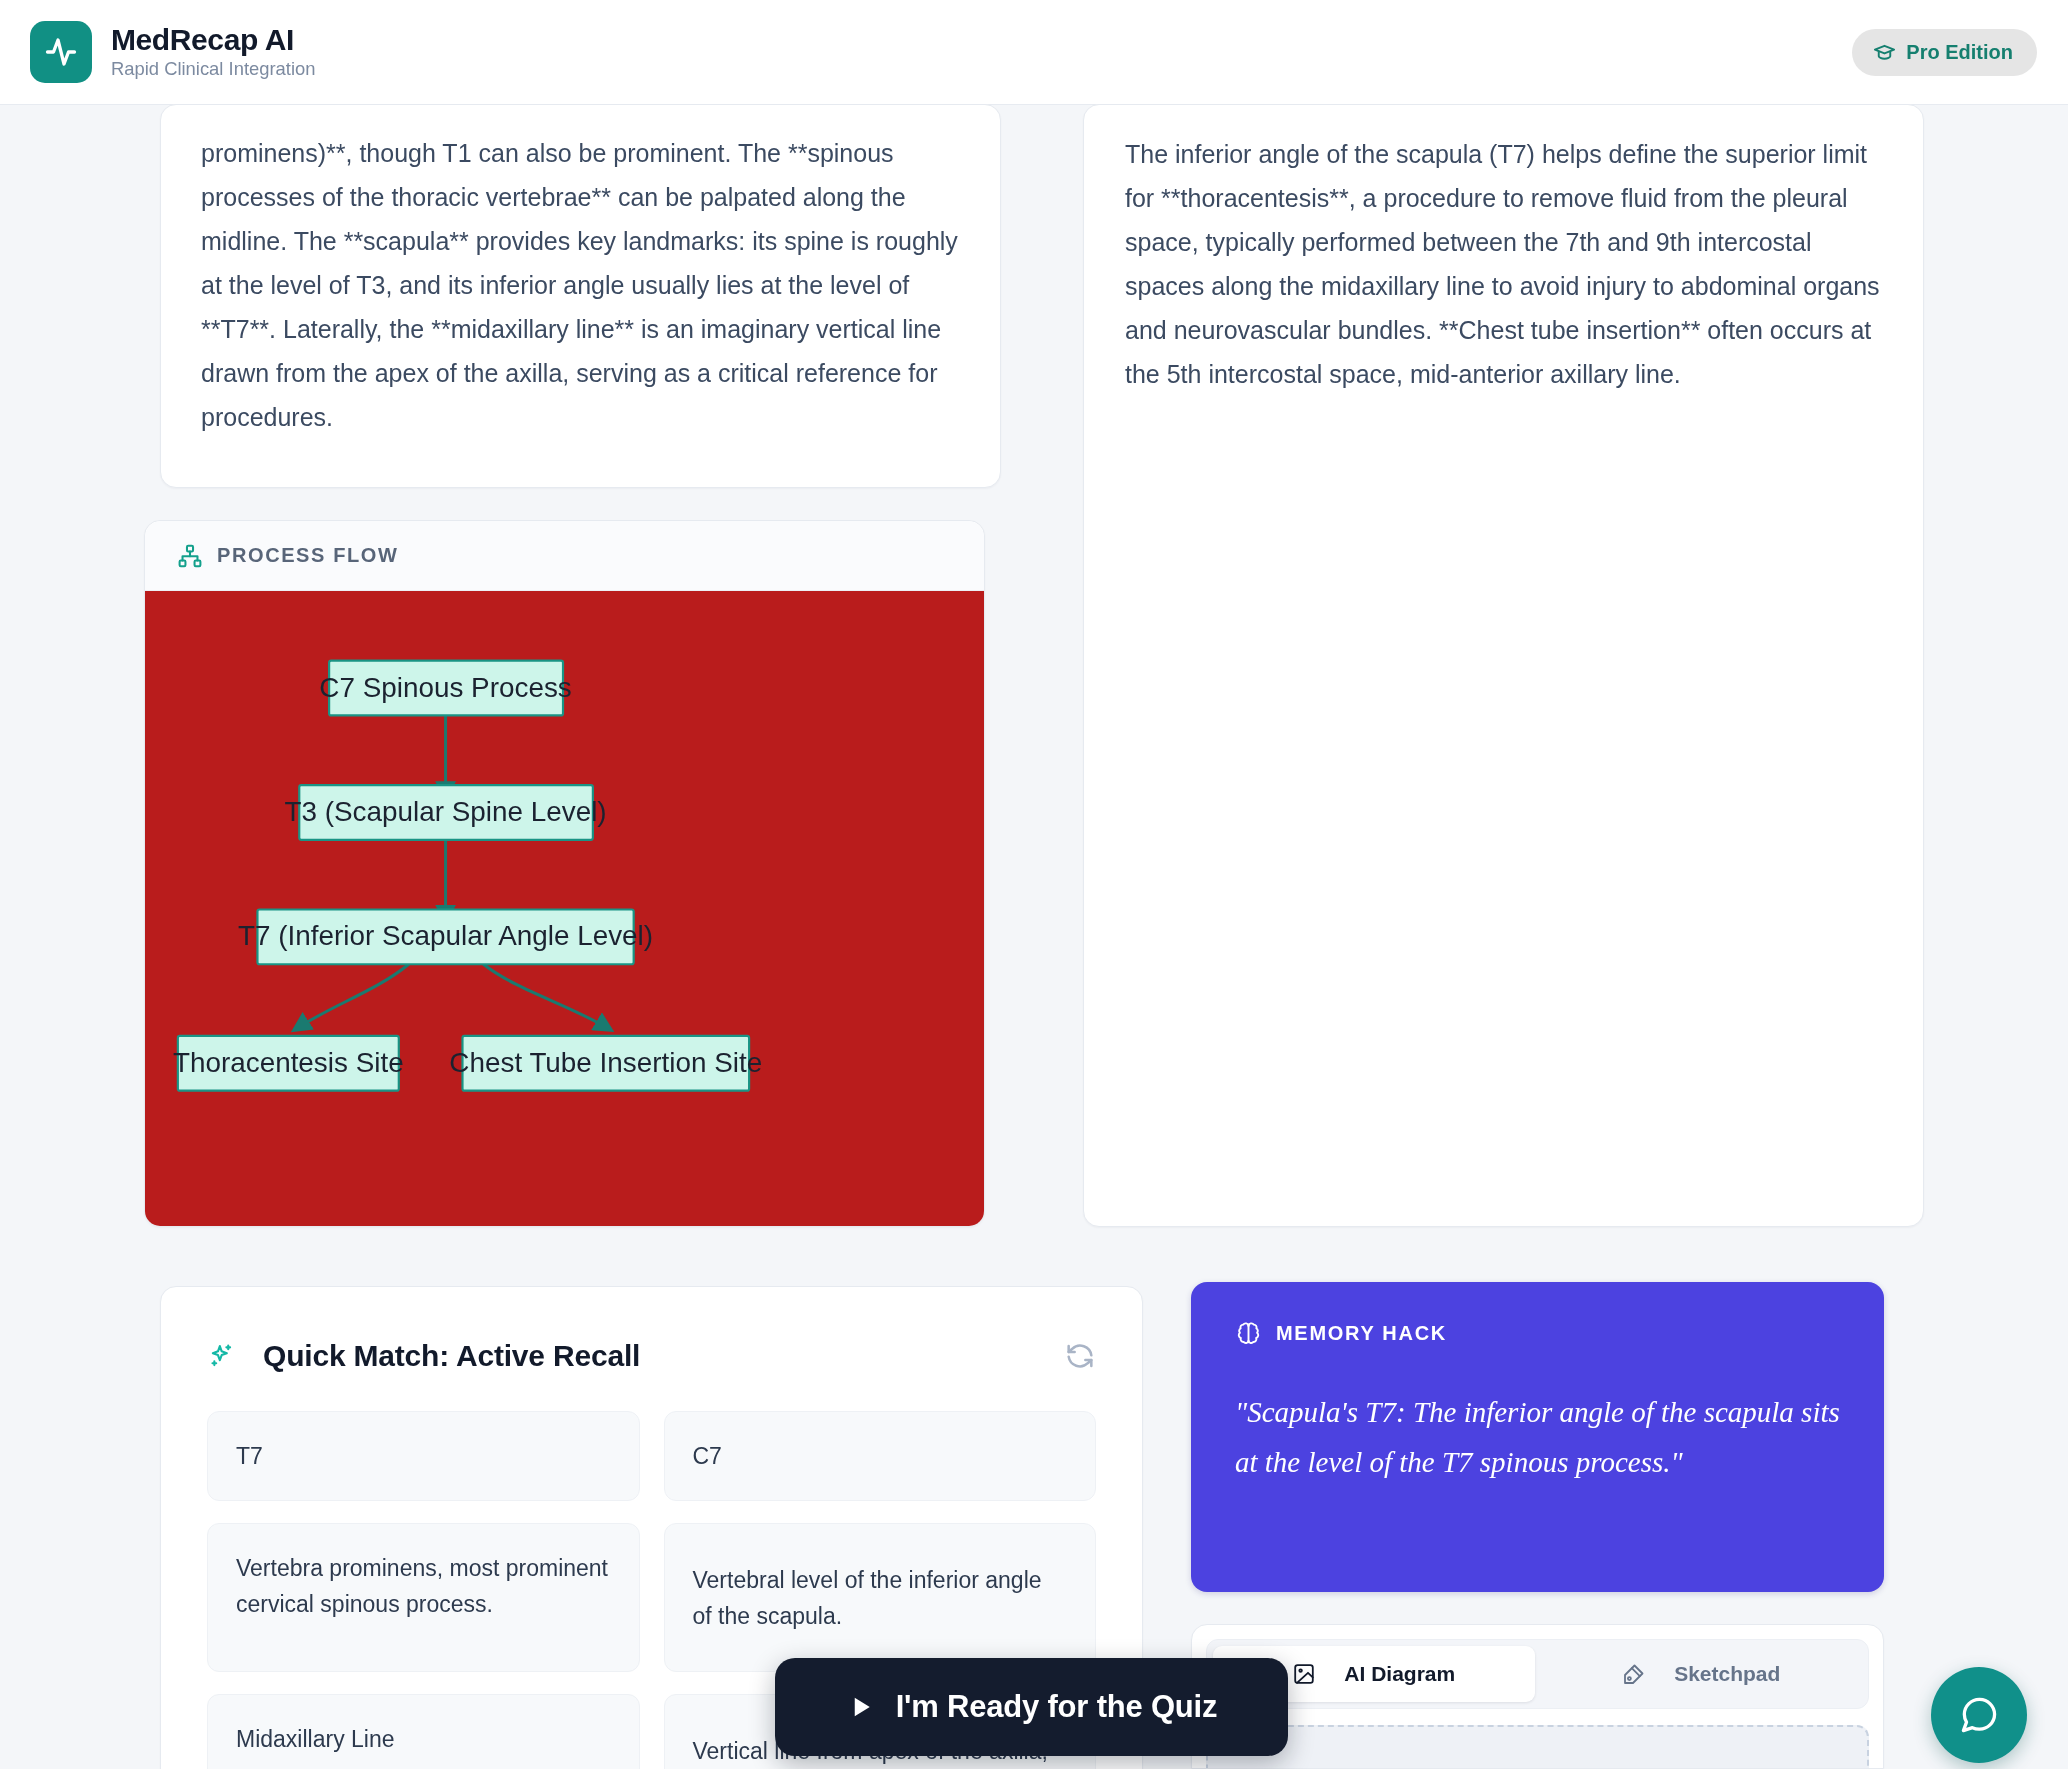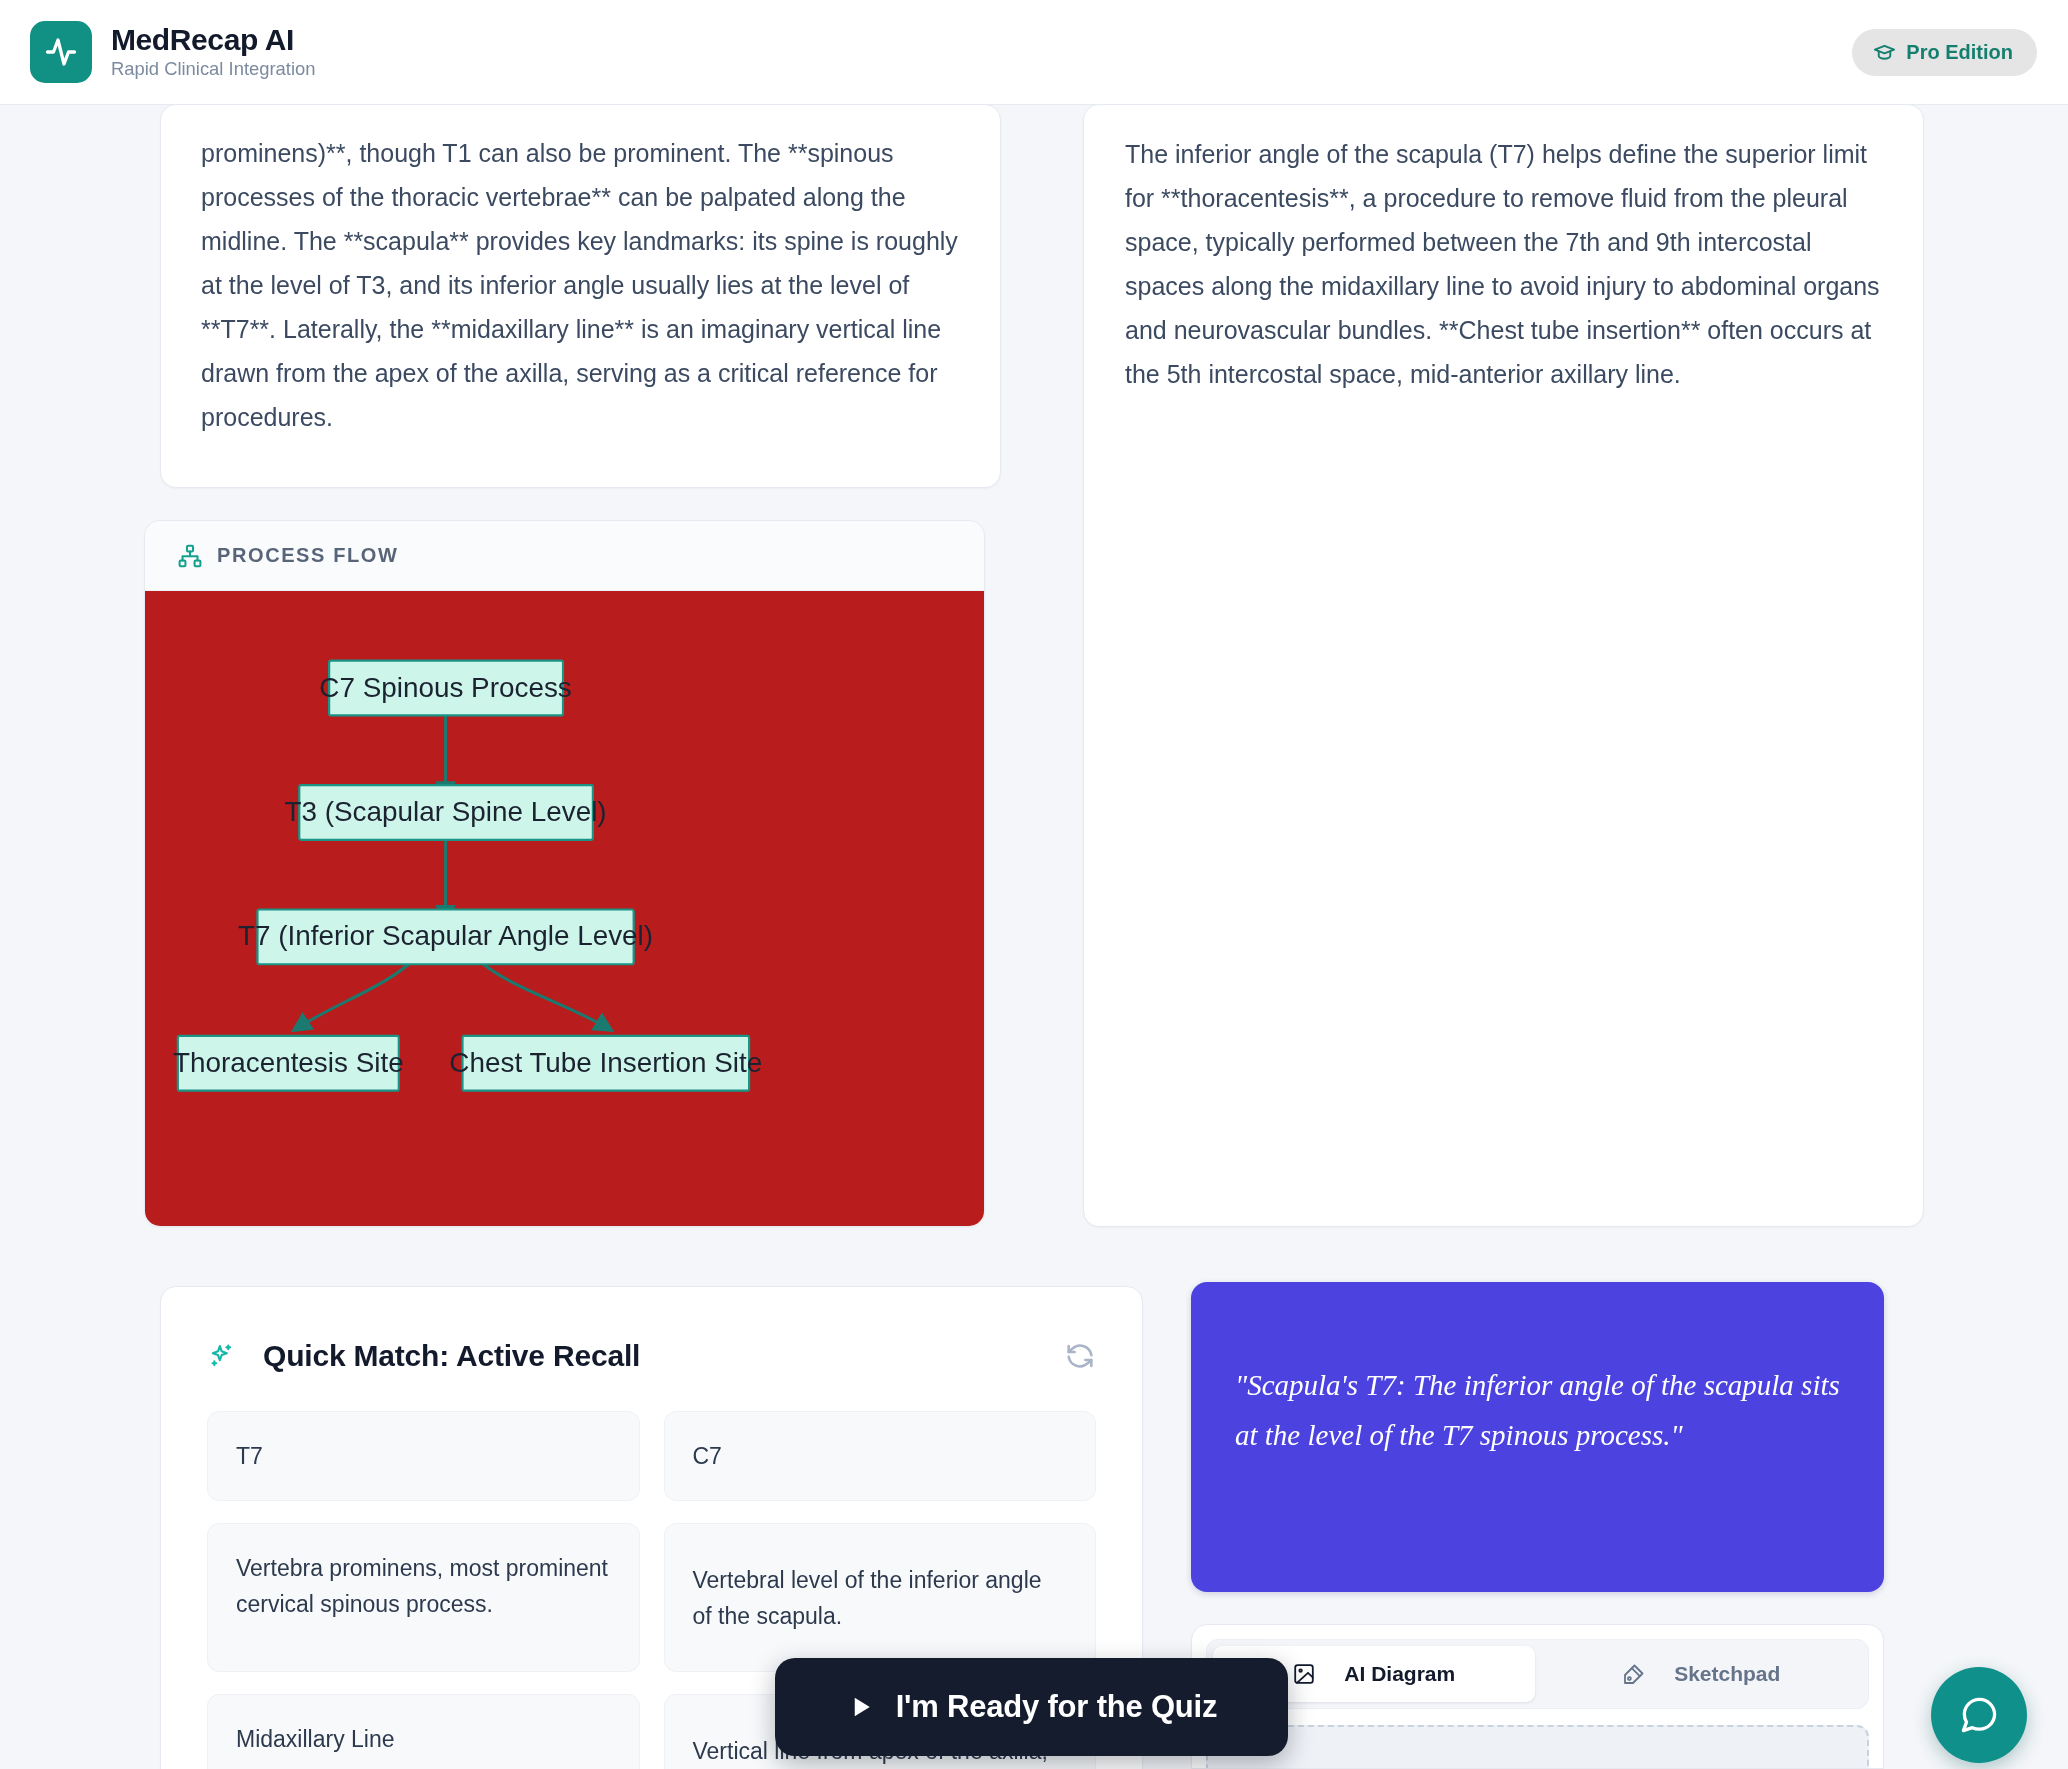--- a/index.html
+++ b/index.html
@@ -258,20 +258,28 @@
       <div class="qm-tile">T7</div>
       <div class="qm-tile">C7</div>
       <div class="qm-tile tall">Vertebra prominens, most prominent cervical spinous process.</div>
       <div class="qm-tile tall mid">Vertebral level of the inferior angle of the scapula.</div>
       <div class="qm-tile tall">Midaxillary Line</div>
       <div class="qm-tile tall mid">Vertical line from apex of the axilla, used for lateral chest</div>
     </div>
   </div>
 
   <div class="card" id="memory-card">
+    <div class="mh-head">
+      <svg width="27" height="27" viewBox="0 0 24 24" fill="none" stroke="#ffffff" stroke-width="1.7" stroke-linecap="round" stroke-linejoin="round">
+        <path d="M12 4.2v15.6"></path>
+        <path d="M12 5.2a2.6 2.6 0 0 0-4.7-1.1A2.4 2.4 0 0 0 5 7.4a2.6 2.6 0 0 0-.6 4A2.6 2.6 0 0 0 5.2 16a2.5 2.5 0 0 0 2.4 3.5A2.5 2.5 0 0 0 12 18.6"></path>
+        <path d="M12 5.2a2.6 2.6 0 0 1 4.7-1.1A2.4 2.4 0 0 1 19 7.4a2.6 2.6 0 0 1 .6 4A2.6 2.6 0 0 1 18.8 16a2.5 2.5 0 0 1-2.4 3.5A2.5 2.5 0 0 1 12 18.6"></path>
+      </svg>
+      <span class="mh-label">MEMORY HACK</span>
+    </div>
     <div class="mh-quote">"Scapula's T7: The inferior angle of the scapula sits at the level of the T7 spinous process."</div>
   </div>
 
   <div class="card" id="tab-card">
     <div class="tabs">
       <div class="tab active">
         <svg width="24" height="24" viewBox="0 0 24 24" fill="none" stroke="#121a2b" stroke-width="1.8" stroke-linecap="round" stroke-linejoin="round">
           <rect x="3.2" y="3.2" width="17.6" height="17.6" rx="2.4"></rect>
           <circle cx="8.6" cy="8.6" r="1.3"></circle>
           <path d="M20.8 15.4 16 10.8 5 20.8"></path>

